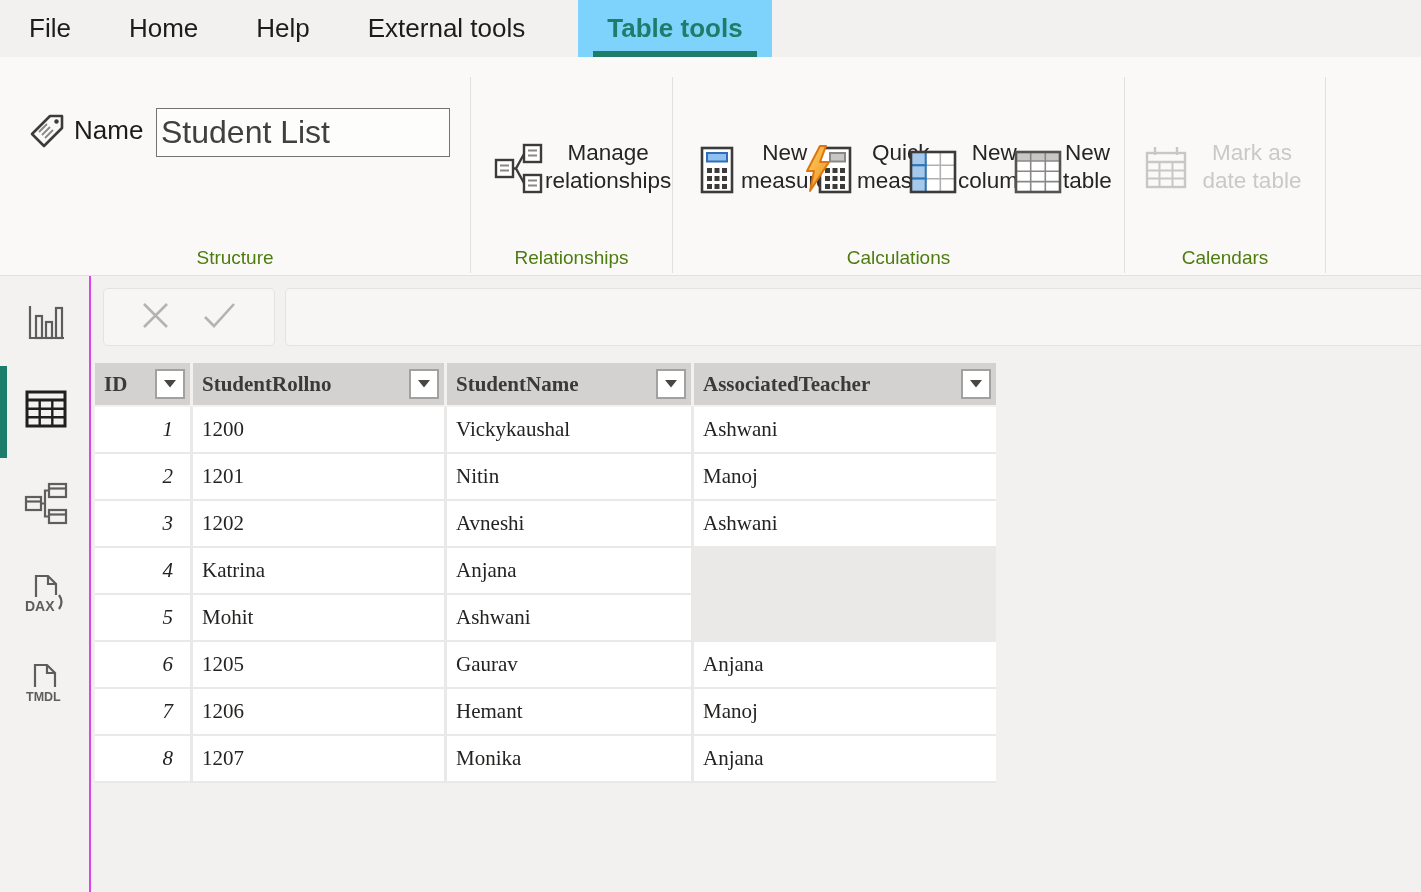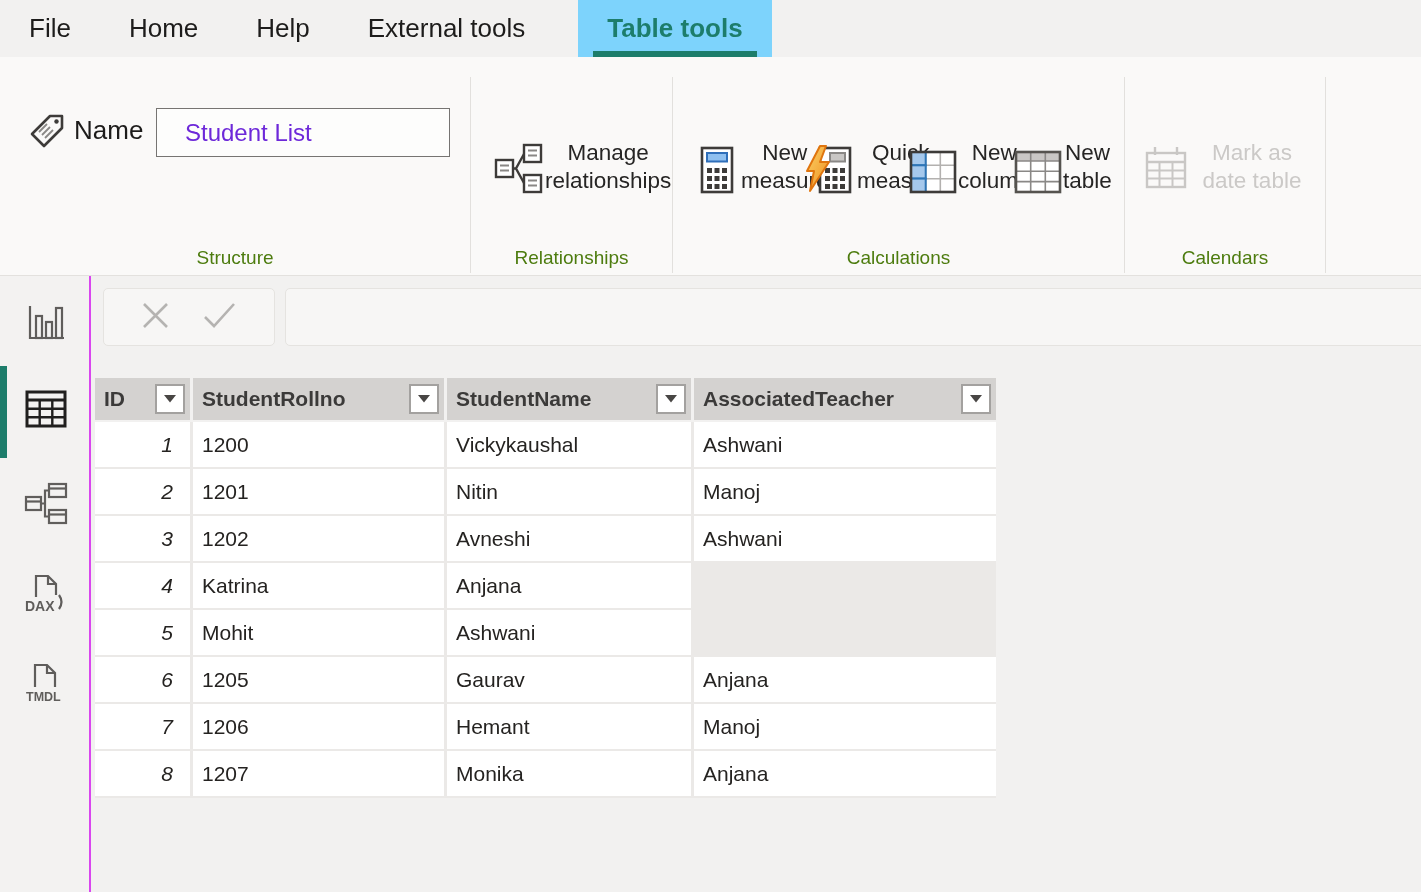--- a/index.html
+++ b/index.html
@@ -18,22 +18,22 @@
 
   
   .ribbon { position:absolute; left:0; top:57px; width:1421px; height:219px;
     background:#faf9f8; border-bottom:1px solid #e3e1de; }
   .vsep { position:absolute; top:20px; height:196px; width:1px; background:#e2e0dd; }
   .grouplabel { position:absolute; bottom:6px; font-size:19px; color:#4d7c0f; text-align:center; }
 
   .name-icon { position:absolute; left:27px; top:54px; }
   .name-label { position:absolute; left:74px; top:58px; font-size:26px; color:#1d1c1b; }
   .name-input { position:absolute; left:156px; top:51px; width:294px; height:49px;
-    background:#fdfdfc; border:1px solid #767472; font-size:24px; color:#6d28d9;
-    padding-left:28px; font-family:inherit; outline:none; }
+    background:#fdfdfc; border:1px solid #767472; font-size:32px; color:#404040;
+    padding-left:4px; font-family:inherit; outline:none; }
 
   .ribbtn { position:absolute; top:22px; height:166px; display:flex; flex-direction:row;
     align-items:center; text-align:center; cursor:default; }
   .ribbtn .ic { height:66px; display:flex; align-items:flex-end; justify-content:center; }
   .ribbtn .lbl { margin-top:10px; font-size:22.5px; line-height:1.25; color:#262524; }
   .ribbtn.disabled .lbl { color:#cbc9c7; }
 
   
   .content { position:absolute; left:0; top:276px; width:1421px; height:616px; background:#f2f1f0; }
   .sidebar { position:absolute; left:0; top:0; width:91px; height:616px;
@@ -43,21 +43,21 @@
   .sb-sel-bar { position:absolute; left:0; top:90px; width:7px; height:92px; background:#1d7d6b; }
 
   .fx-btns { position:absolute; left:103px; top:12px; width:172px; height:58px;
     background:#f7f6f5; border:1px solid #e5e3e0; border-radius:5px;
     display:flex; align-items:center; justify-content:center; gap:34px; }
   .fx-input { position:absolute; left:285px; top:12px; width:1142px; height:58px;
     background:#f7f6f5; border:1px solid #e5e3e0; border-radius:5px;
     font-size:22px; color:#333; padding:0 14px; font-family:inherit; outline:none; }
 
   
-  .tbl { position:absolute; left:95px; top:102px; }
+  .tbl { position:absolute; left:95px; top:87px;font-family:Liberation Serif, serif; }
   .hdr, .body-row { display:grid; grid-template-columns:95px 251px 244px 302px; column-gap:3px; }
   .hdr-cell { height:42px; background:#d4d2d0; display:flex; align-items:center; }
   .hdr-cell .htxt { flex:1; font-size:21px; font-weight:700; color:#3b3a39; padding-left:9px;
     white-space:nowrap; overflow:hidden; }
   .dd { width:30px; height:30px; min-width:30px; background:#ffffff; border:2px solid #a3a19f;
     margin-right:5px; display:flex; align-items:center; justify-content:center; padding:0; }
   .tbl-body { margin-top:2px; }
   .body-row { background:#ebe9e7; padding-bottom:2px; }
   .cell { height:45px; background:#ffffff; font-size:21px; color:#252321;
     display:flex; align-items:center; padding-left:9px; white-space:nowrap; overflow:hidden; }

